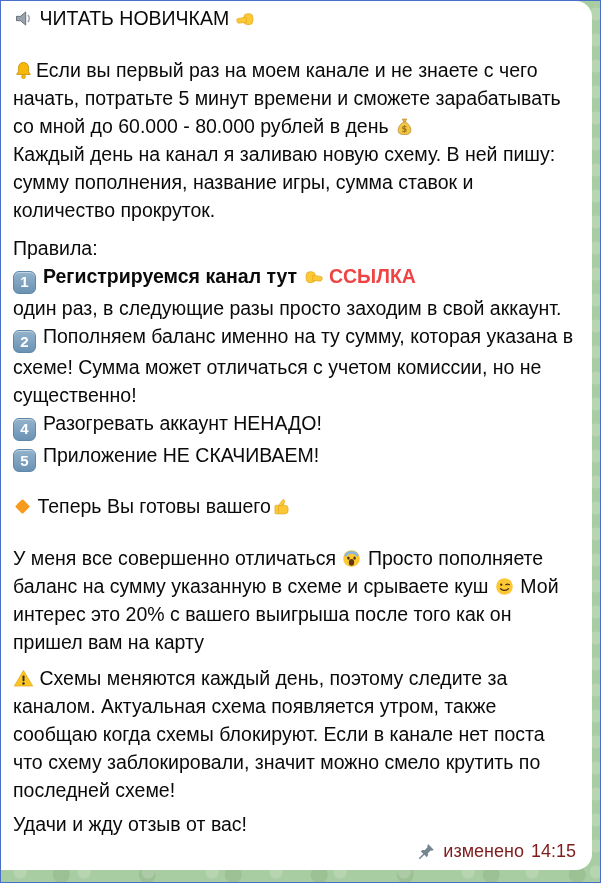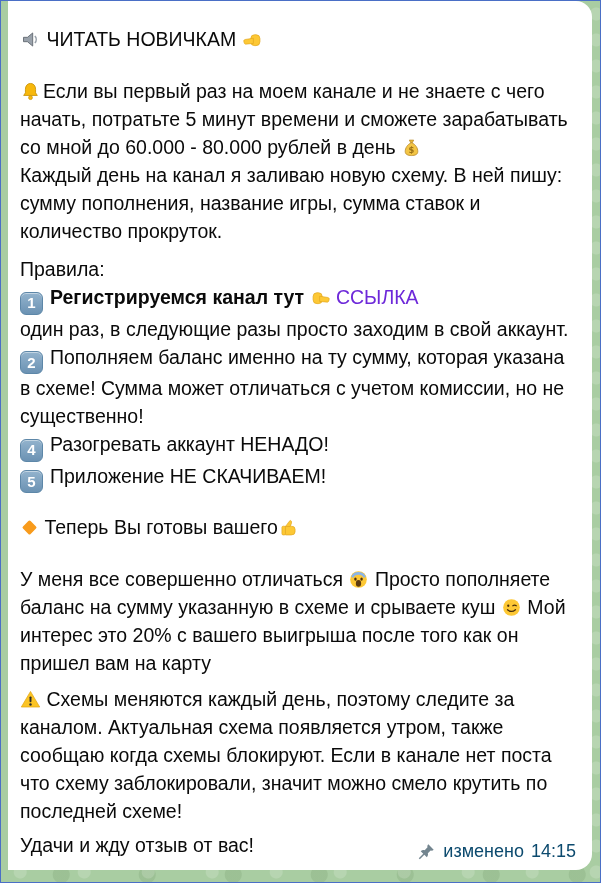--- a/index.html
+++ b/index.html
@@ -17,40 +17,40 @@
       radial-gradient(circle at 70% 30%, rgba(88,128,78,0.16) 8px, transparent 9px);
     background-size: 64px 26px, 86px 32px;
     overflow: hidden;
   }
 
   .bubble {
     position: absolute;
     left: 0; top: 0; right: 8px; bottom: 12px;
     background: #ffffff;
     border-radius: 0 16px 16px 0;
-    padding: 24px 14px 6px 12px;
+    padding: 3px 14px 6px 12px;
     overflow: hidden;
-    margin-left: 7px;
   }
 
   .msg { font-size: 19.5px; line-height: 28px; color: #0a0a0a; }
   .msg p { margin: 0; }
 
   .sp24 { height: 24px; } .sp20 { height: 20px; }
   .sp10 { height: 10px; } .sp8 { height: 8px; } .sp6 { height: 6px; }
 
   .emj { width: 21px; height: 21px; vertical-align: -4px; display: inline-block; }
   .emj.sm { width: 19px; height: 19px; vertical-align: -3px; }
 
   .bold { font-weight: 700; }
 
   .link {
-    color: #6d28d9;
+    color: #ef4444;
     text-decoration: none;
     cursor: pointer;
+    font-weight: bold;
   }
 
   .keycap {
     display: inline-flex;
     width: 23px; height: 23px;
     border-radius: 6px;
     background: linear-gradient(180deg, #93b3cd, #6b92b3);
     border: 1px solid #5d87a8;
     box-shadow: inset 0 1px 0 rgba(255,255,255,0.45);
     color: #ffffff;
@@ -59,21 +59,21 @@
     align-items: center;
     justify-content: center;
     margin-right: 7px;
     vertical-align: -4px;
   }
 
   .meta {
     position: absolute;
     right: 16px; bottom: 8px;
     font-size: 18px;
-    color: #0c4a6e;
+    color: #7f1d1d;
     display: flex;
     align-items: flex-end;
     gap: 7px;
     user-select: none;
   }
   .meta .pin { width: 20px; height: 20px; }
 </style>
 </head>
 <body>
 

